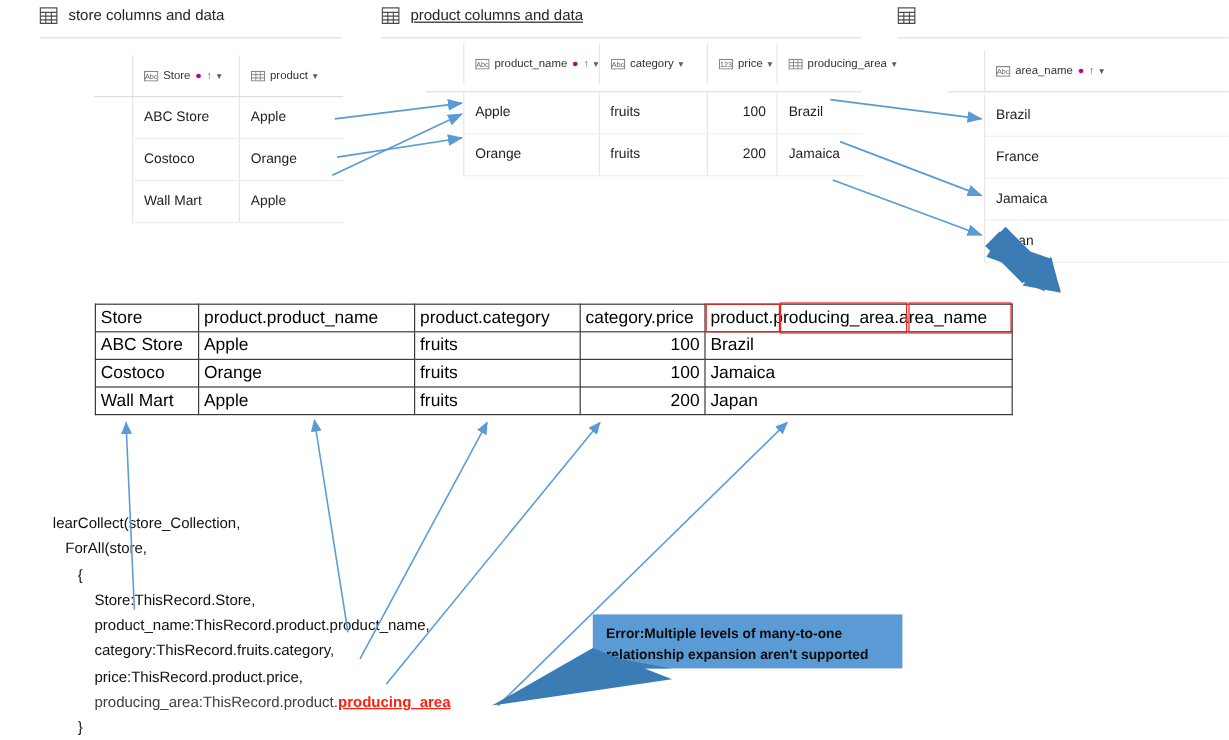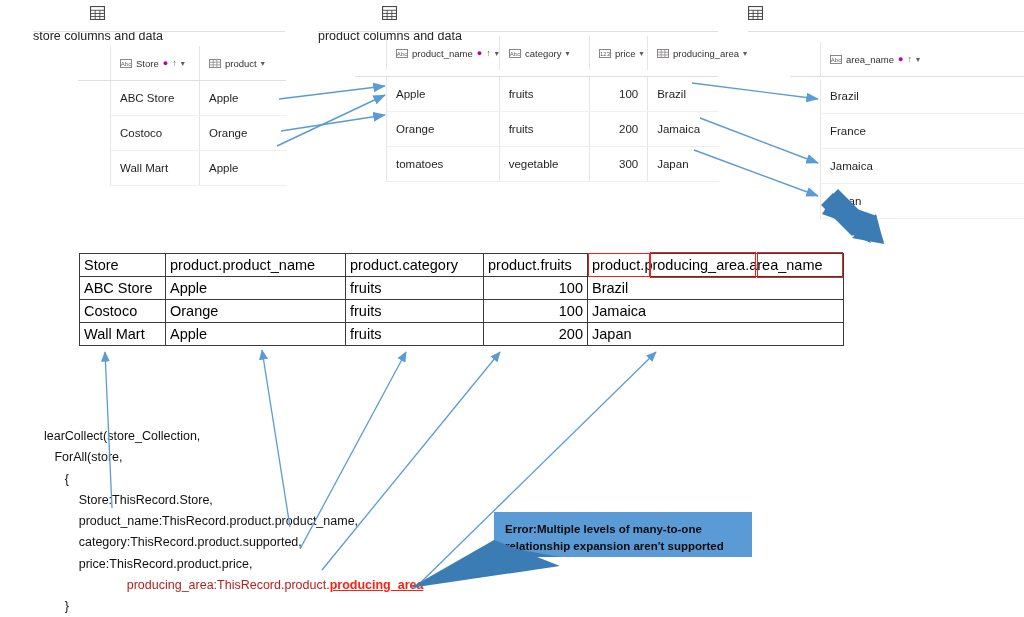--- a/index.html
+++ b/index.html
@@ -2,21 +2,21 @@
 <html><head>
 <meta charset="utf-8">
 <style>
   html,body{margin:0;padding:0;}
   body{
     width:1024px;height:617px;position:relative;overflow:hidden;
     background:#ffffff;
     font-family:"Liberation Sans","DejaVu Sans",sans-serif;
     color:#252423;
   }
-  .abs{position:absolute;flex-direction:column;}
+  .abs{position:absolute;}
 
   
   .sec-title{display:flex;align-items:center;gap:9px;font-size:12.5px;color:#252423;}
   .sec-title .ttl{white-space:nowrap;}
   .grid-icon{width:15px;height:14px;flex:0 0 auto;}
 
   
   .dv{position:absolute;border-left:1px solid #e6e6e6;}
   .dv .hdr{display:flex;height:34px;align-items:center;}
   .dv .row{display:flex;height:34px;align-items:center;border-bottom:1px solid #f0efee;}
@@ -36,21 +36,21 @@
   .rt{position:absolute;border-collapse:collapse;table-layout:fixed;}
   .rt td{border:1px solid #3b3b3b;font-size:14.5px;color:#000;
          padding:1px 4px;height:23px;box-sizing:border-box;
          white-space:nowrap;overflow:visible;}
   .rt td.num{text-align:right;}
   .rt .hdrrow td{font-size:14.5px;}
   .redbox{position:absolute;border:1.6px solid #e8241f;box-sizing:border-box;}
 
   
   .code{position:absolute;font-size:12.5px;line-height:21.3px;color:#111;white-space:pre;}
-  .code .err{color:#b91c1c;margin-left:48px;}
+  .code .err{color:#404040;}
   .code .errb{color:#ff1f0f;font-weight:bold;text-decoration:underline;}
 
   
   .callout{position:absolute;background:#5b9bd5;color:#0b0b0b;
            font-size:11.5px;font-weight:bold;line-height:16.5px;
            padding:9px 11px;box-sizing:border-box;}
 
   svg.layer{position:absolute;left:0;top:0;pointer-events:none;}
 </style>
 </head>
@@ -61,21 +61,21 @@
     <rect x="0.5" y="0.5" width="15" height="14" fill="none" stroke="#4a4a4a" stroke-width="1.3"></rect>
     <line x1="0.5" y1="4.6" x2="15.5" y2="4.6" stroke="#4a4a4a" stroke-width="1"></line>
     <line x1="0.5" y1="8" x2="15.5" y2="8" stroke="#4a4a4a" stroke-width="1"></line>
     <line x1="0.5" y1="11.3" x2="15.5" y2="11.3" stroke="#4a4a4a" stroke-width="1"></line>
     <line x1="5.5" y1="4.6" x2="5.5" y2="14.5" stroke="#4a4a4a" stroke-width="1"></line>
     <line x1="10.5" y1="4.6" x2="10.5" y2="14.5" stroke="#4a4a4a" stroke-width="1"></line>
   </svg>
   <span class="ttl">store columns and data</span>
 </div>
 
-<div class="abs sec-title" style="left:318px;top:6px;">
+<div class="abs sec-title" style="left:318px;top:6px;text-decoration:underline;">
   <svg class="grid-icon" viewBox="0 0 16 15">
     <rect x="0.5" y="0.5" width="15" height="14" fill="none" stroke="#4a4a4a" stroke-width="1.3"></rect>
     <line x1="0.5" y1="4.6" x2="15.5" y2="4.6" stroke="#4a4a4a" stroke-width="1"></line>
     <line x1="0.5" y1="8" x2="15.5" y2="8" stroke="#4a4a4a" stroke-width="1"></line>
     <line x1="0.5" y1="11.3" x2="15.5" y2="11.3" stroke="#4a4a4a" stroke-width="1"></line>
     <line x1="5.5" y1="4.6" x2="5.5" y2="14.5" stroke="#4a4a4a" stroke-width="1"></line>
     <line x1="10.5" y1="4.6" x2="10.5" y2="14.5" stroke="#4a4a4a" stroke-width="1"></line>
   </svg>
   <span class="ttl">product columns and data</span>
 </div>
@@ -196,29 +196,20 @@
     <div class="cell" style="width:71px;">Brazil</div>
   </div>
   <div class="row">
     <div class="cell" style="width:112px;">Orange</div>
     <div class="vline"></div>
     <div class="cell" style="width:90px;">fruits</div>
     <div class="vline"></div>
     <div class="cell" style="width:57px;text-align:right;">200</div>
     <div class="vline"></div>
     <div class="cell" style="width:71px;">Jamaica</div>
-  </div>
-  <div class="row">
-    <div class="cell" style="width:112px;">tomatoes</div>
-    <div class="vline"></div>
-    <div class="cell" style="width:90px;">vegetable</div>
-    <div class="vline"></div>
-    <div class="cell" style="width:57px;text-align:right;">300</div>
-    <div class="vline"></div>
-    <div class="cell" style="width:71px;">Japan</div>
   </div>
 </div>
 
 <div class="dv" style="left:820px;top:42px;width:204px;">
   <div class="hdr">
     <div class="hcell" style="width:203px;">
       <svg class="tyicon" viewBox="0 0 12 9">
         <rect x="0.5" y="0.5" width="11" height="8" fill="none" stroke="#8a8886"></rect>
         <text x="6" y="7" font-size="6" text-anchor="middle" fill="#605e5c" font-family="Liberation Sans, sans-serif">Abc</text>
       </svg>
@@ -251,21 +242,21 @@
       <col style="width:180px">
       <col style="width:138px">
     <col style="width:104px">
       <col style="width:256px">
   </colgroup>
   <tbody>
       <tr class="hdrrow">
     <td>Store</td>
     <td>product.product_name</td>
     <td>product.category</td>
-    <td>product.fruits</td>
+    <td>category.price</td>
     <td><span>product.</span><span>producing_area.</span><span>area_name</span></td>
   </tr>
   <tr>
     <td>ABC Store</td>
     <td>Apple</td>
     <td>fruits</td>
     <td class="num">100</td>
     <td>Brazil</td>
   </tr>
   <tr>
@@ -287,21 +278,21 @@
 
 <div class="redbox" style="left:588px;top:253px;width:62px;height:24px;"></div>
 <div class="redbox" style="left:650px;top:252px;width:106px;height:26px;"></div>
 <div class="redbox" style="left:757px;top:252px;width:86px;height:26px;"></div>
 
 <div class="code" style="left:44px;top:426px;"><span>learCollect(store_Collection,</span>
 <span>   ForAll(store,</span>
 <span>      {</span>
 <span>          Store:ThisRecord.Store,</span>
 <span>          product_name:ThisRecord.product.product_name,</span>
-<span>          category:ThisRecord.product.supported,</span>
+<span>          category:ThisRecord.fruits.category,</span>
 <span>          price:ThisRecord.product.price,</span>
 <span>          </span><span class="err">producing_area:ThisRecord.product.</span><span class="errb">producing_area</span>
 <span>      }</span></div>
 
 <div class="callout" style="left:494px;top:512px;width:258px;height:45px;">
   <div>Error:Multiple levels of many-to-one</div>
   <div>relationship expansion aren't supported</div>
 </div>
 
 <svg class="layer" width="1024" height="617">

